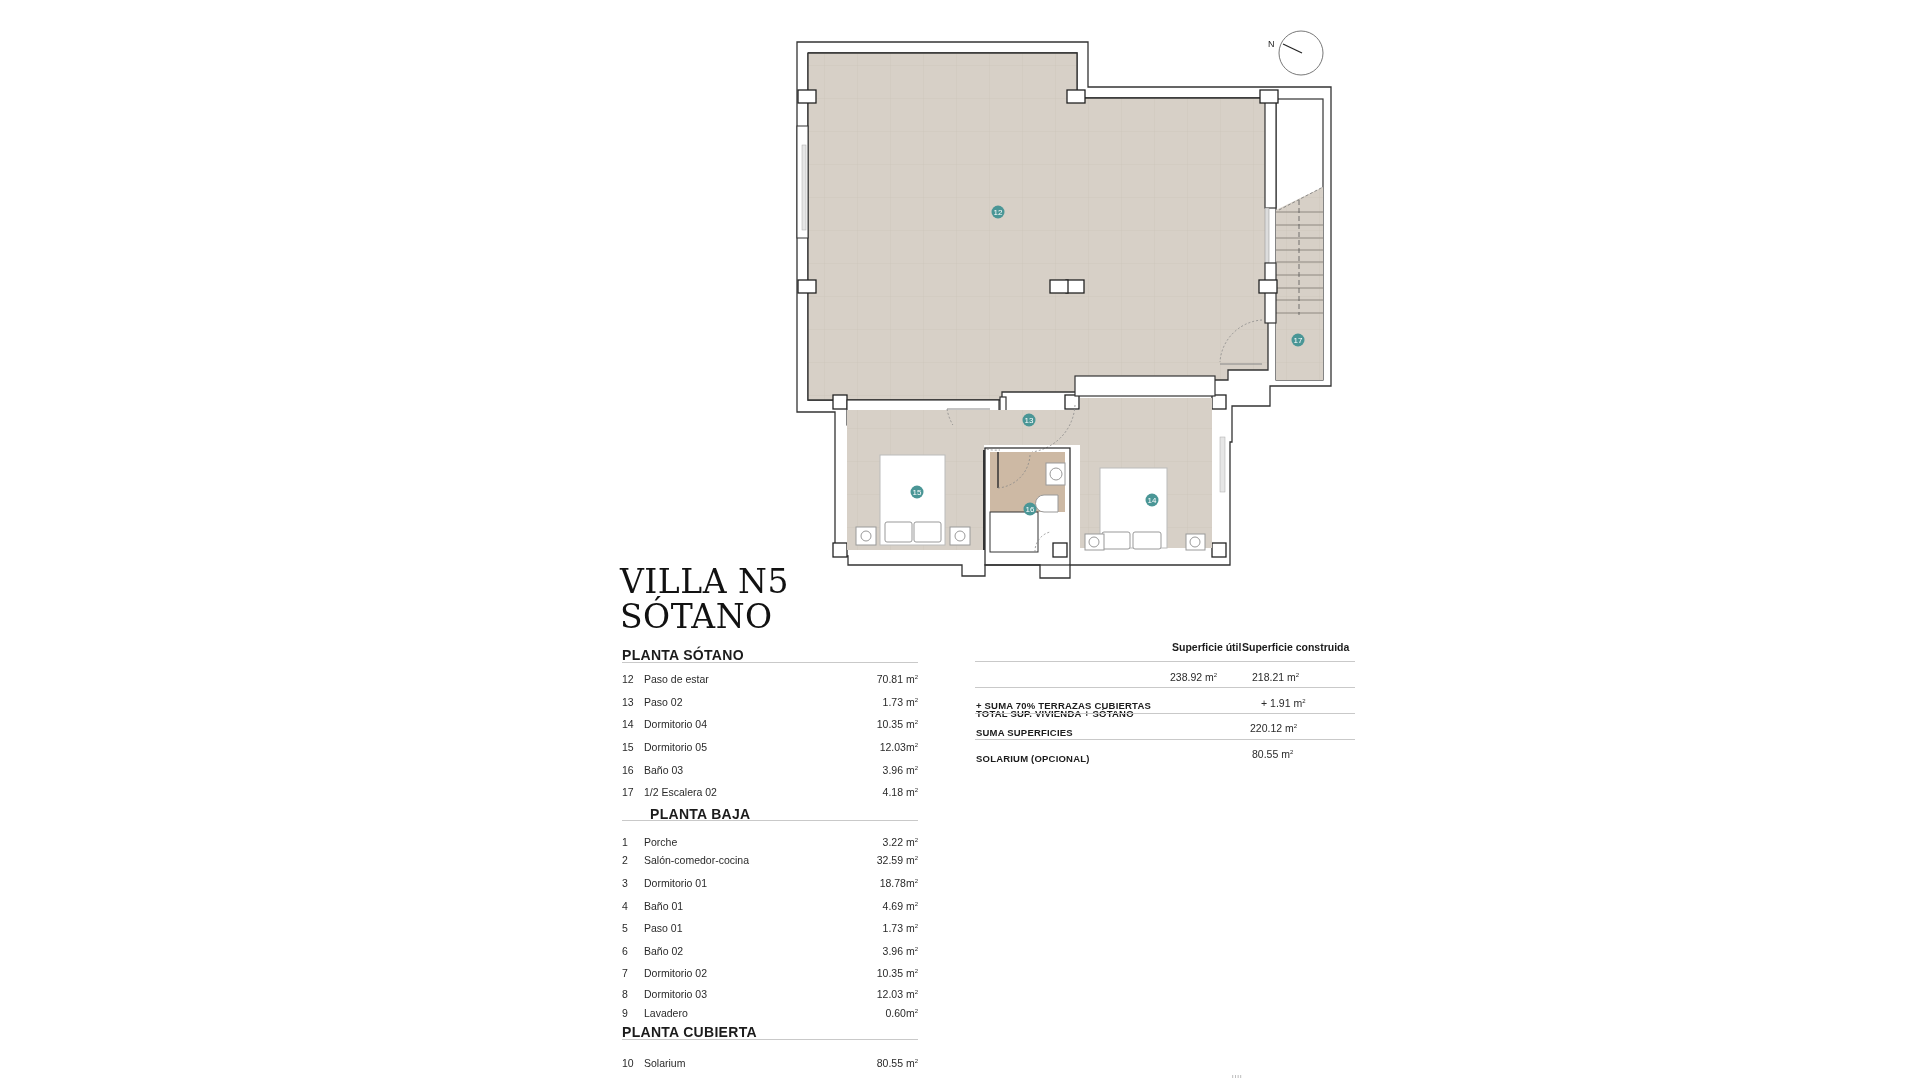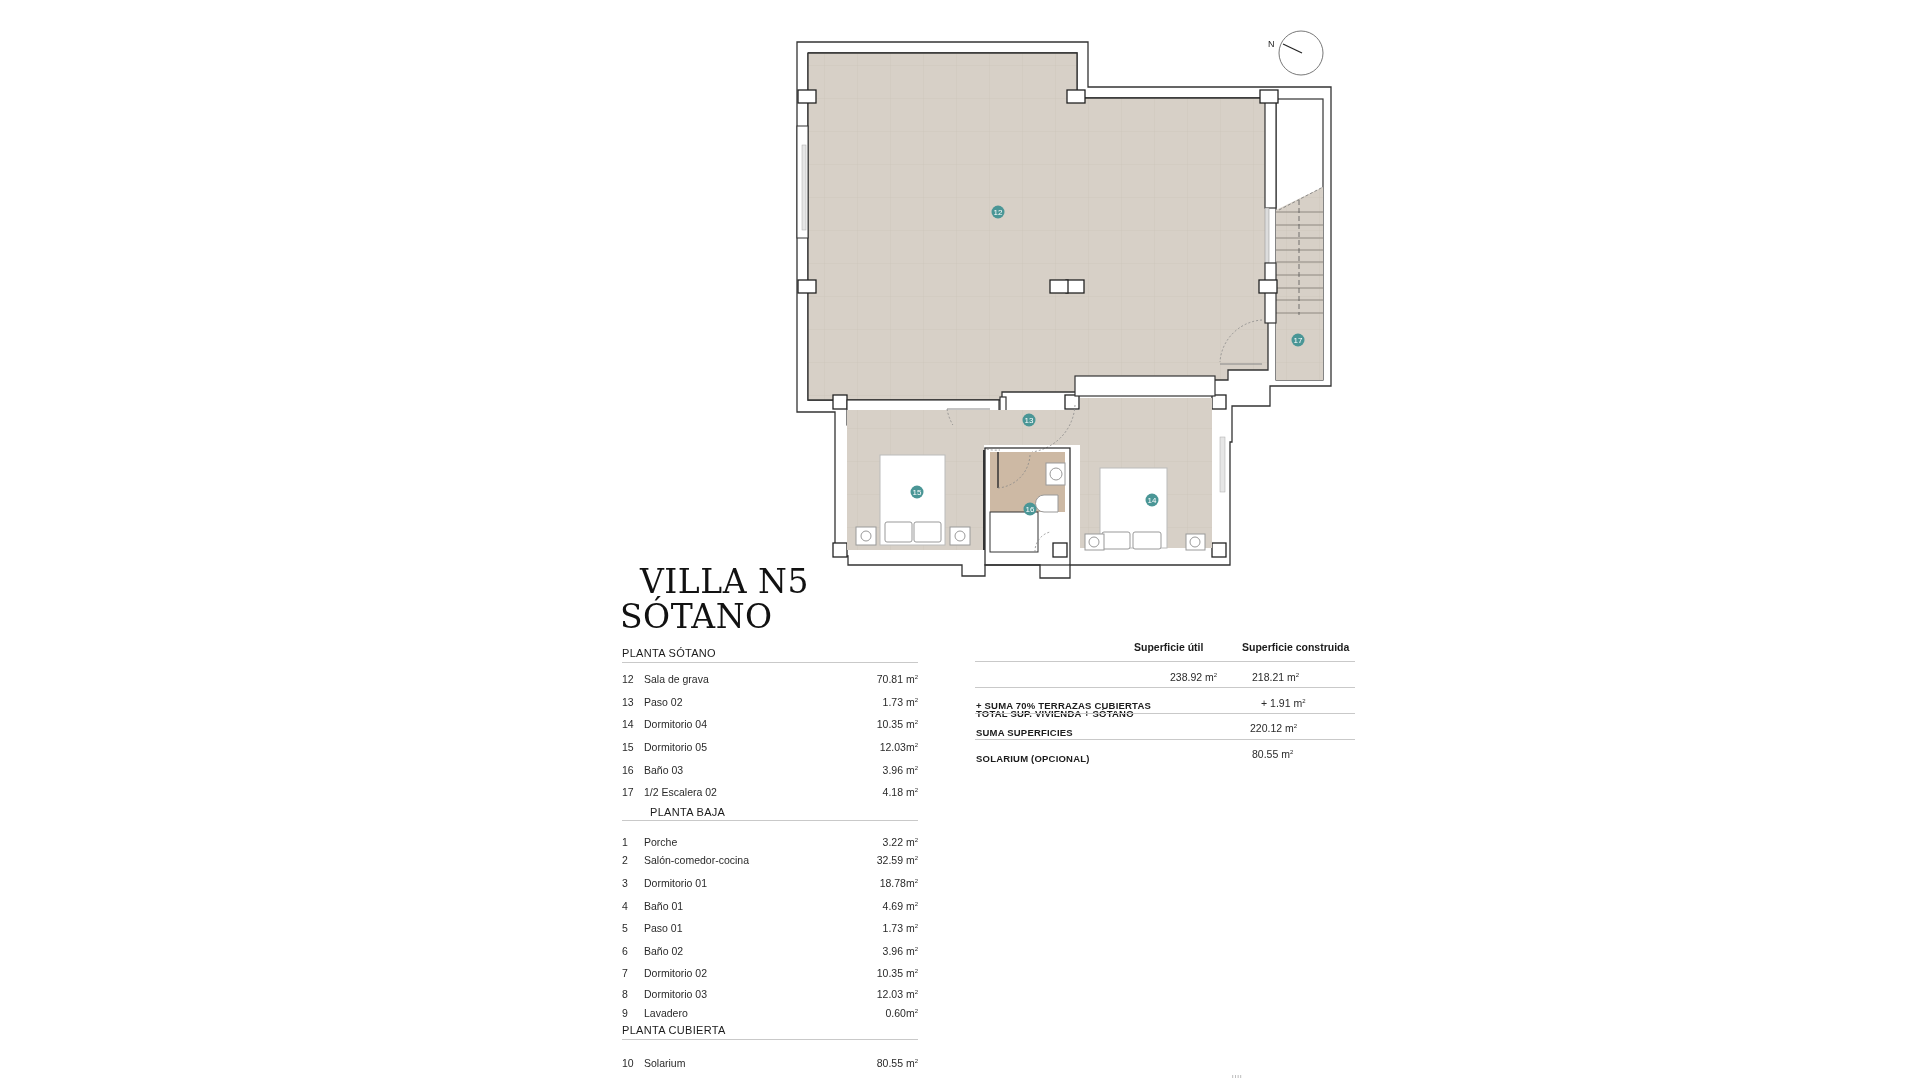--- a/index.html
+++ b/index.html
@@ -1,19 +1,19 @@
 <!DOCTYPE html>
 <html><head>
 <meta charset="utf-8">
 <style>
   html, body { margin:0; padding:0; background:#ffffff; }
   body { width:1920px; height:1080px; position:relative; overflow:hidden; font-family:"Liberation Sans", sans-serif; color:#1b1b1b; }
   #plan { position:absolute; left:0; top:0; width:1920px; height:600px; }
   .title { position:absolute; left:620px; font-family:"DejaVu Serif", "Liberation Serif", serif; font-size:33px; letter-spacing:0.5px; color:#111; line-height:1; font-weight:normal; }
-  .sec-head { position:absolute; left:622px; width:296px; font-size:11px; font-weight:normal; letter-spacing:0.3px; color:#1b1b1b; }
+  .sec-head { position:absolute; left:622px; width:296px; font-size:14px; font-weight:bold; letter-spacing:0.3px; color:#1b1b1b; }
   .sec-rule { position:absolute; left:622px; width:296px; height:0; border-top:1.5px solid #c9c9c9; }
   .row { position:absolute; left:622px; width:296px; height:14px; font-size:10.5px; color:#2a2a2a; }
   .row .num { position:absolute; left:0; top:0; }
   .row .name { position:absolute; left:22px; top:0; }
   .row .val { position:absolute; right:0; top:0; }
   sup { font-size:6px; vertical-align:super; line-height:0; }
   .rt-head { position:absolute; top:641px; font-size:10.5px; font-weight:bold; color:#1b1b1b; }
   .rt-rule { position:absolute; left:975px; width:380px; height:0; border-top:1.5px solid #c9c9c9; }
   .rt-label { position:absolute; left:976px; font-size:9.5px; font-weight:bold; color:#1b1b1b; letter-spacing:0.2px; }
   .rt-val { position:absolute; font-size:10.5px; color:#2a2a2a; }
@@ -147,31 +147,31 @@
       <text x="917" y="495">15</text>
     <circle cx="1030" cy="509" r="6.5" fill="#4a9696"></circle>
       <text x="1030" y="512">16</text>
     <circle cx="1298" cy="340" r="6.5" fill="#4a9696"></circle>
       <text x="1298" y="343">17</text>
   </g>
 
   <rect x="1050" y="280" width="18" height="13" fill="#fff" stroke="#222" stroke-width="1.3"></rect>
 </svg>
 
-<div class="title" style="top:565px;margin-left:20px;">VILLA N5</div>
+<div class="title" style="top:565px;">VILLA N5</div>
 <div class="title" style="top:600px;text-align:center;">SÓTANO</div>
 
 <div>
 
   <div class="sec-head" style="top:647px;">PLANTA SÓTANO</div>
   <div class="sec-rule" style="top:662px;"></div>
 
   <div class="row" style="top:673px;">
       <span class="num">12</span>
-      <span class="name">Sala de grava</span>
+      <span class="name">Paso de estar</span>
       <span class="val"><span>70.81 m</span><sup>2</sup></span>
     </div>
   <div class="row" style="top:696px;">
       <span class="num">13</span>
       <span class="name">Paso 02</span>
       <span class="val"><span>1.73 m</span><sup>2</sup></span>
     </div>
   <div class="row" style="top:718px;">
       <span class="num">14</span>
       <span class="name">Dormitorio 04</span>
@@ -251,21 +251,21 @@
       <span class="val"><span>80.55 m</span><sup>2</sup></span>
     </div>
   <div class="row" style="top:1079px;">
       <span class="num">11</span>
       <span class="name">Cubierta de grava</span>
       <span class="val"><span>27.53 m</span><sup>2</sup></span>
     </div>
 </div>
 
 <div>
-  <div class="rt-head" style="left:1134px;text-align:center;">Superficie útil</div>
+  <div class="rt-head" style="left:1172px;text-align:center;">Superficie útil</div>
   <div class="rt-head" style="left:1242px;text-align:center;">Superficie construida</div>
   <div class="rt-rule" style="top:661px;"></div>
 
   <div class="rt-label" style="top:708px;">TOTAL SUP. VIVIENDA + SÓTANO</div>
   <div class="rt-val rt-util" style="top:671px;"><span>238.92  m</span><sup>2</sup></div>
   <div class="rt-val rt-cons" style="top:671px;"><span>218.21 m</span><sup>2</sup></div>
   <div class="rt-rule" style="top:687px;"></div>
 
   <div class="rt-label" style="top:700px;">+ SUMA 70% TERRAZAS CUBIERTAS</div>
   <div class="rt-val rt-cons" style="top:697px; left:1261px;"><span>+ 1.91 m</span><sup>2</sup></div>

